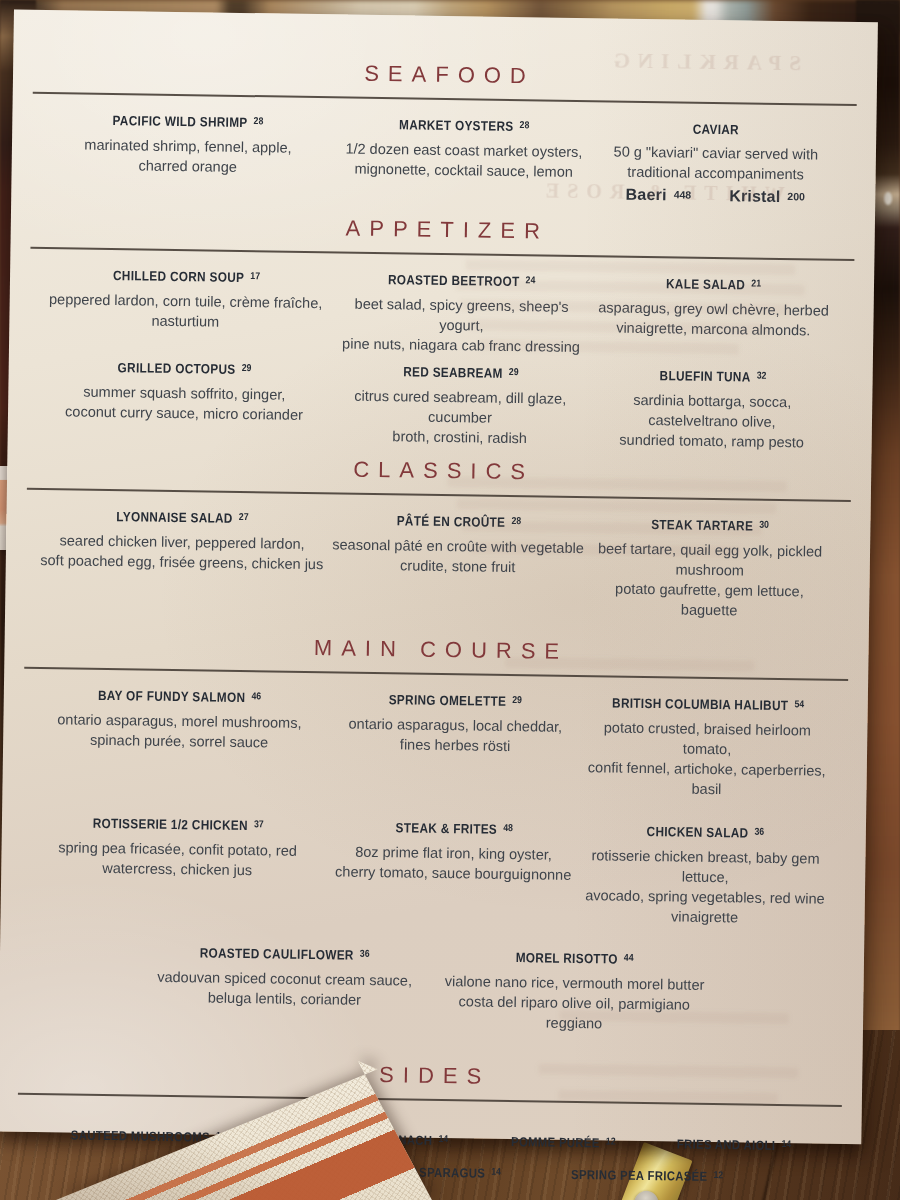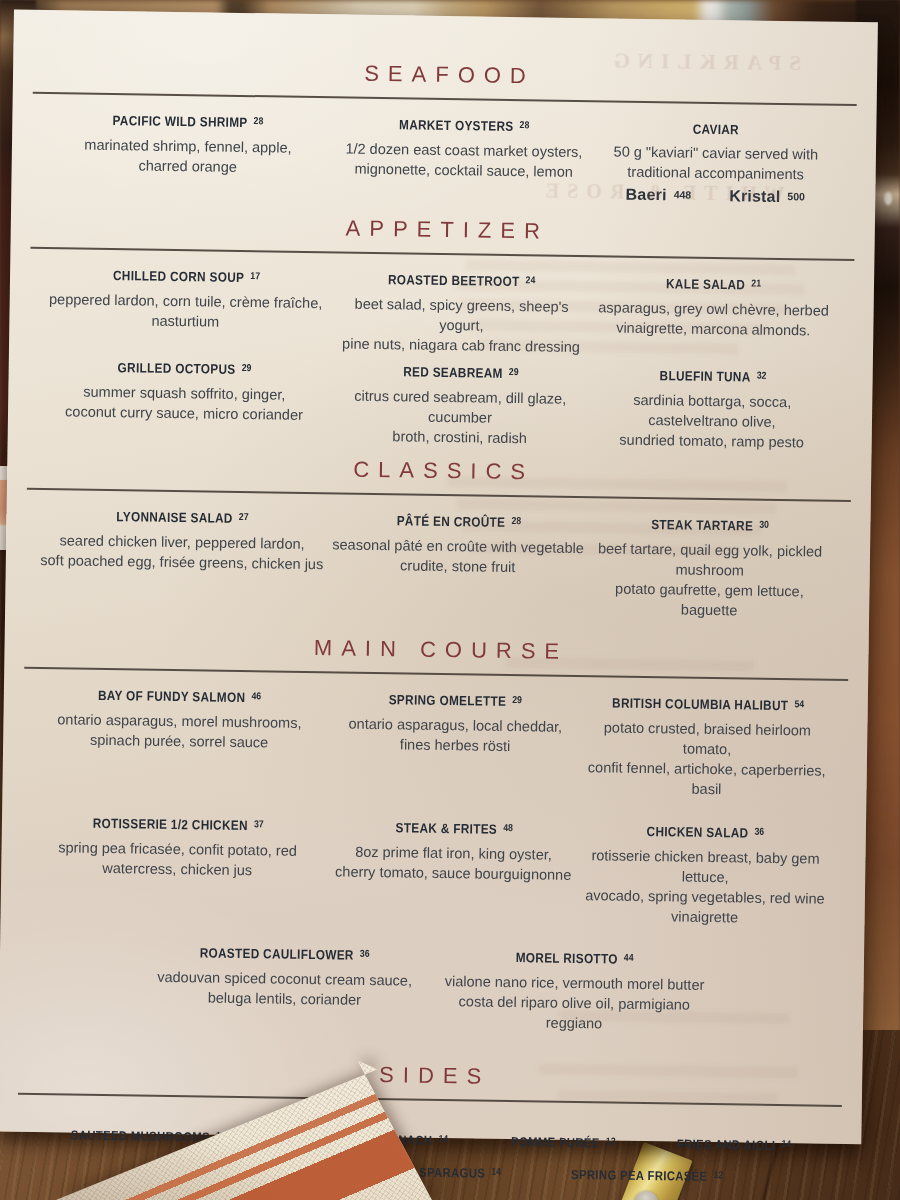--- a/index.html
+++ b/index.html
@@ -205,21 +205,21 @@
                 <div class="title"><span class="tz"><span class="iname">MARKET OYSTERS</span><span class="price">28</span></span></div>
                 <div class="desc">1/2 dozen east coast market oysters,
 mignonette, cocktail sauce, lemon</div>
               </div>
               <div class="item">
                 <div class="title"><span class="tz"><span class="iname">CAVIAR</span></span></div>
                 <div class="desc">50 g "kaviari" caviar served with
 traditional accompaniments</div>
                 <div class="variants">
                   <span class="vpair"><span class="vlabel">Baeri</span><span class="vprice">448</span></span>
-                  <span class="vpair"><span class="vlabel">Kristal</span><span class="vprice">500</span></span>
+                  <span class="vpair"><span class="vlabel">Kristal</span><span class="vprice">200</span></span>
                 </div>
               </div>
             </div>
           </div>
         </section>
         <section class="section sec1">
           <div class="heading">APPETIZER</div>
           <div class="rule"></div>
           <div class="rows">
             <div class="row three">

